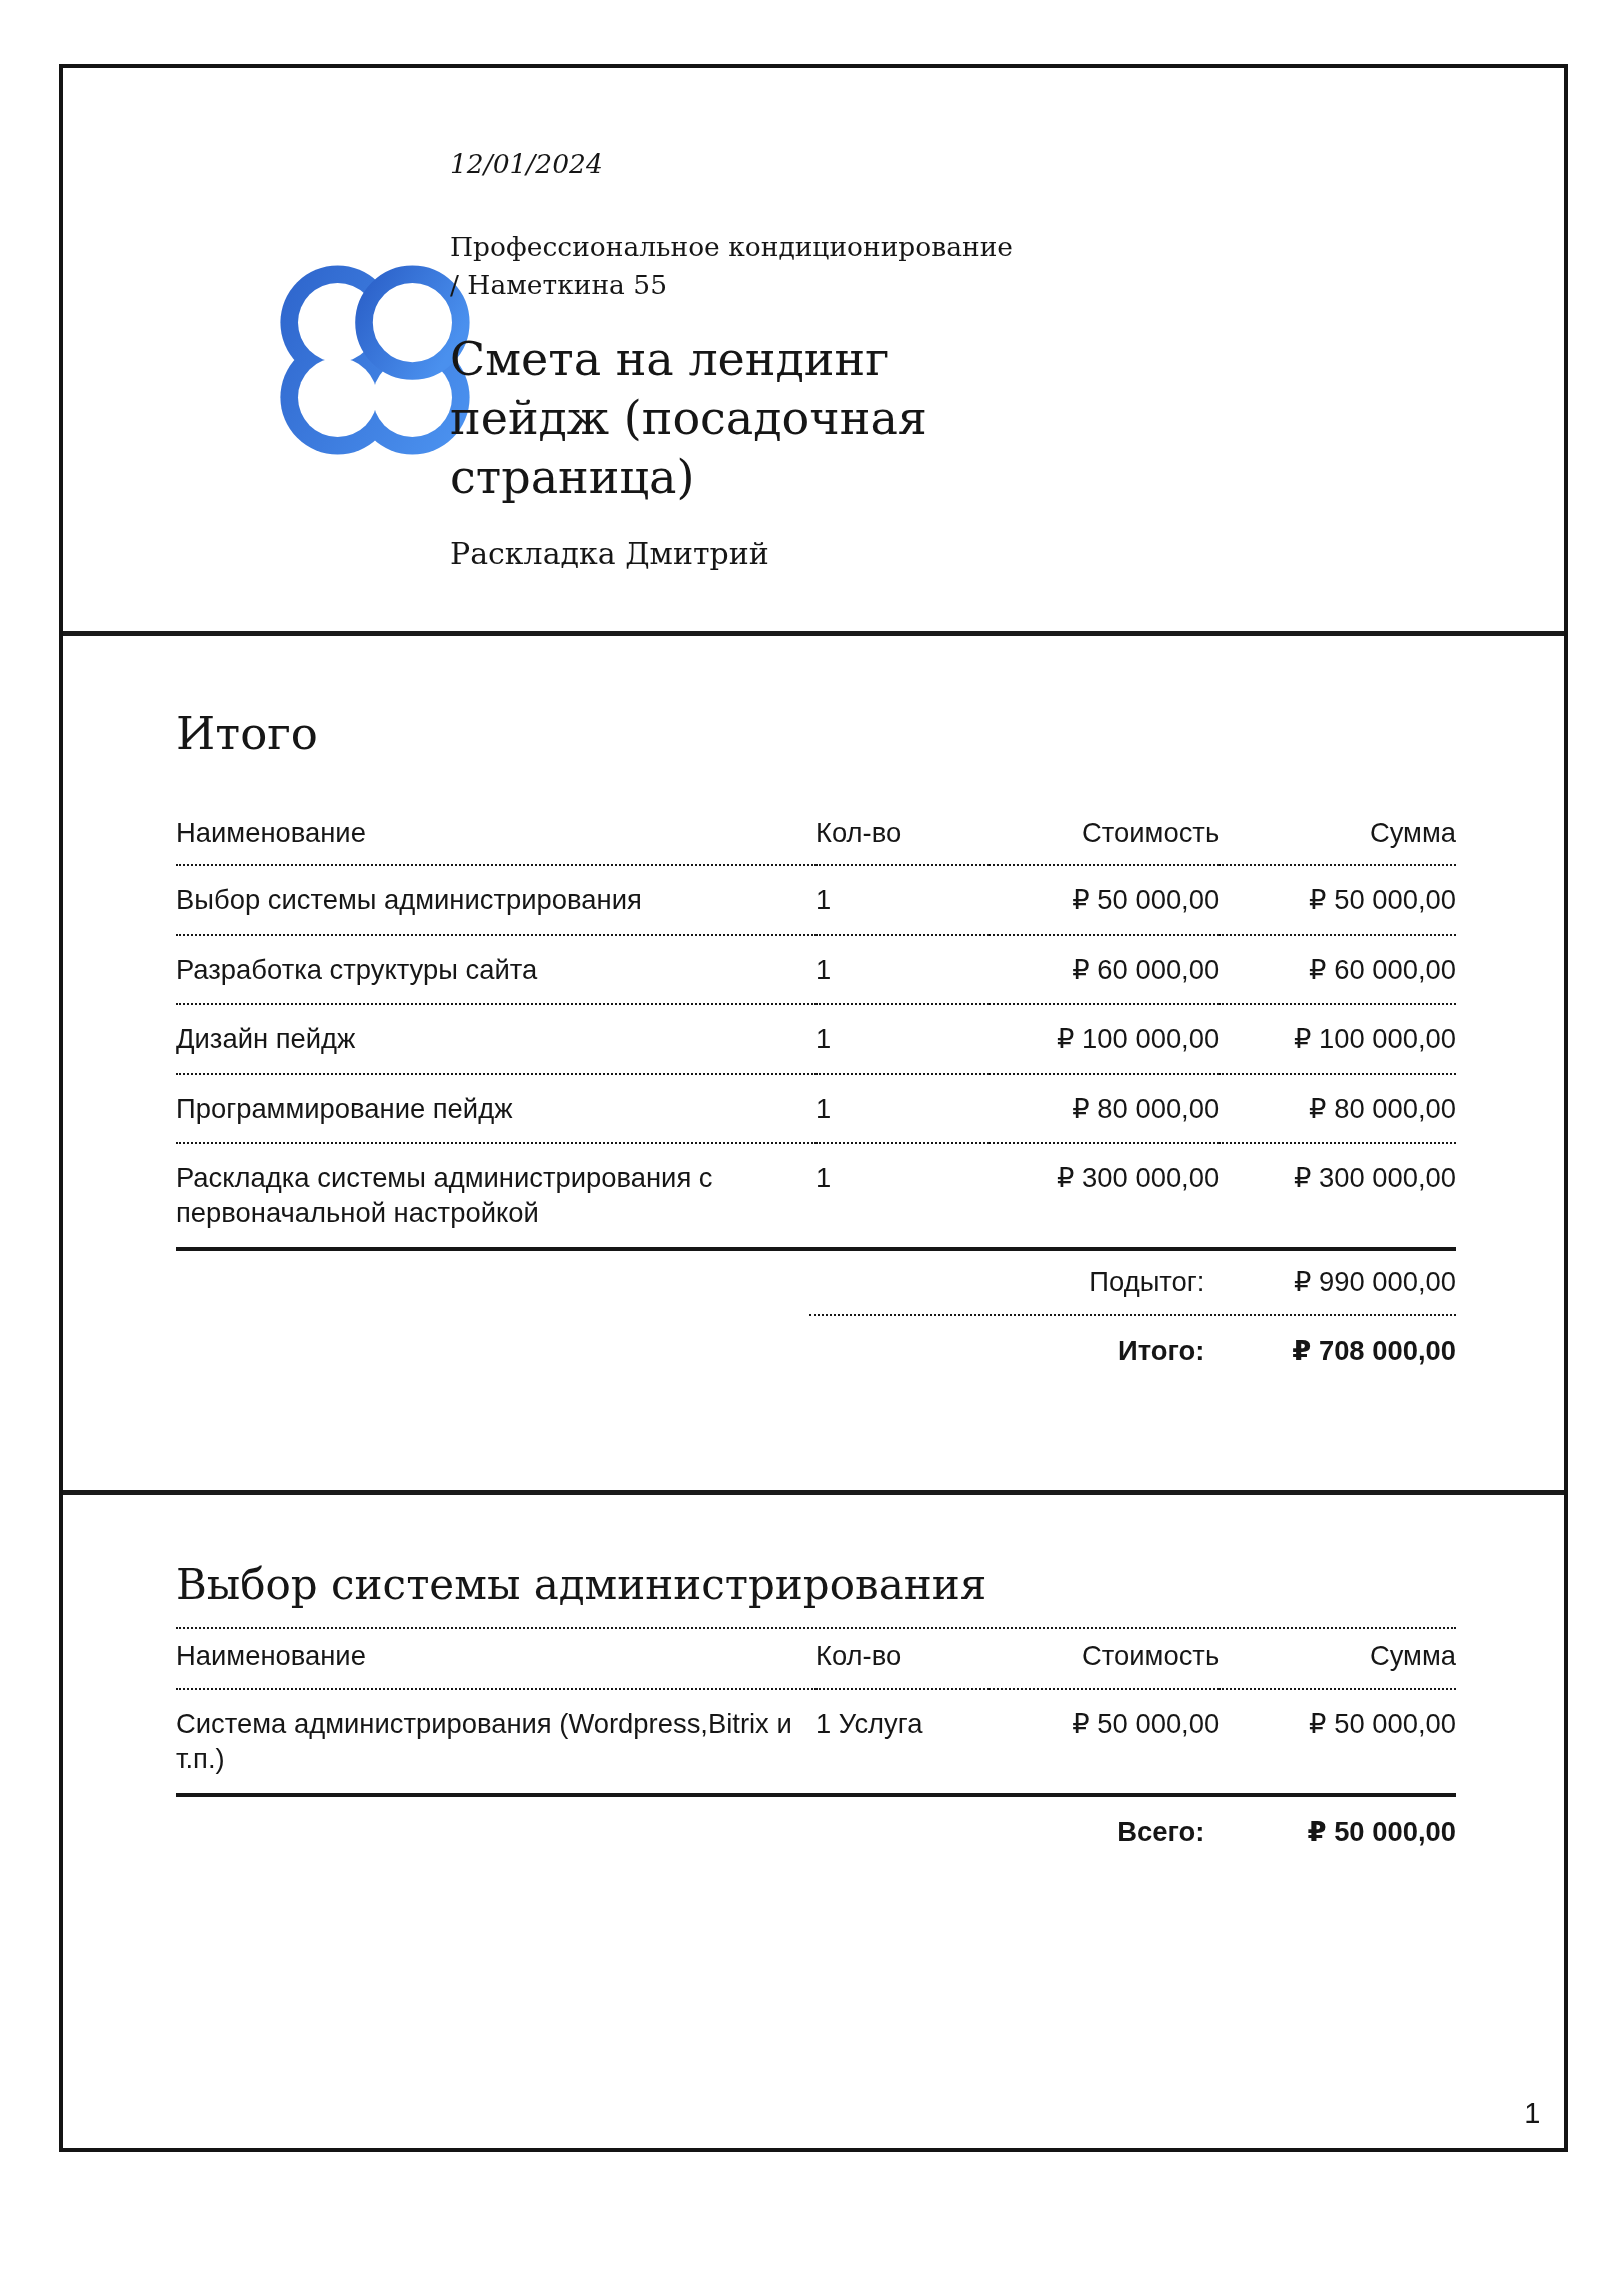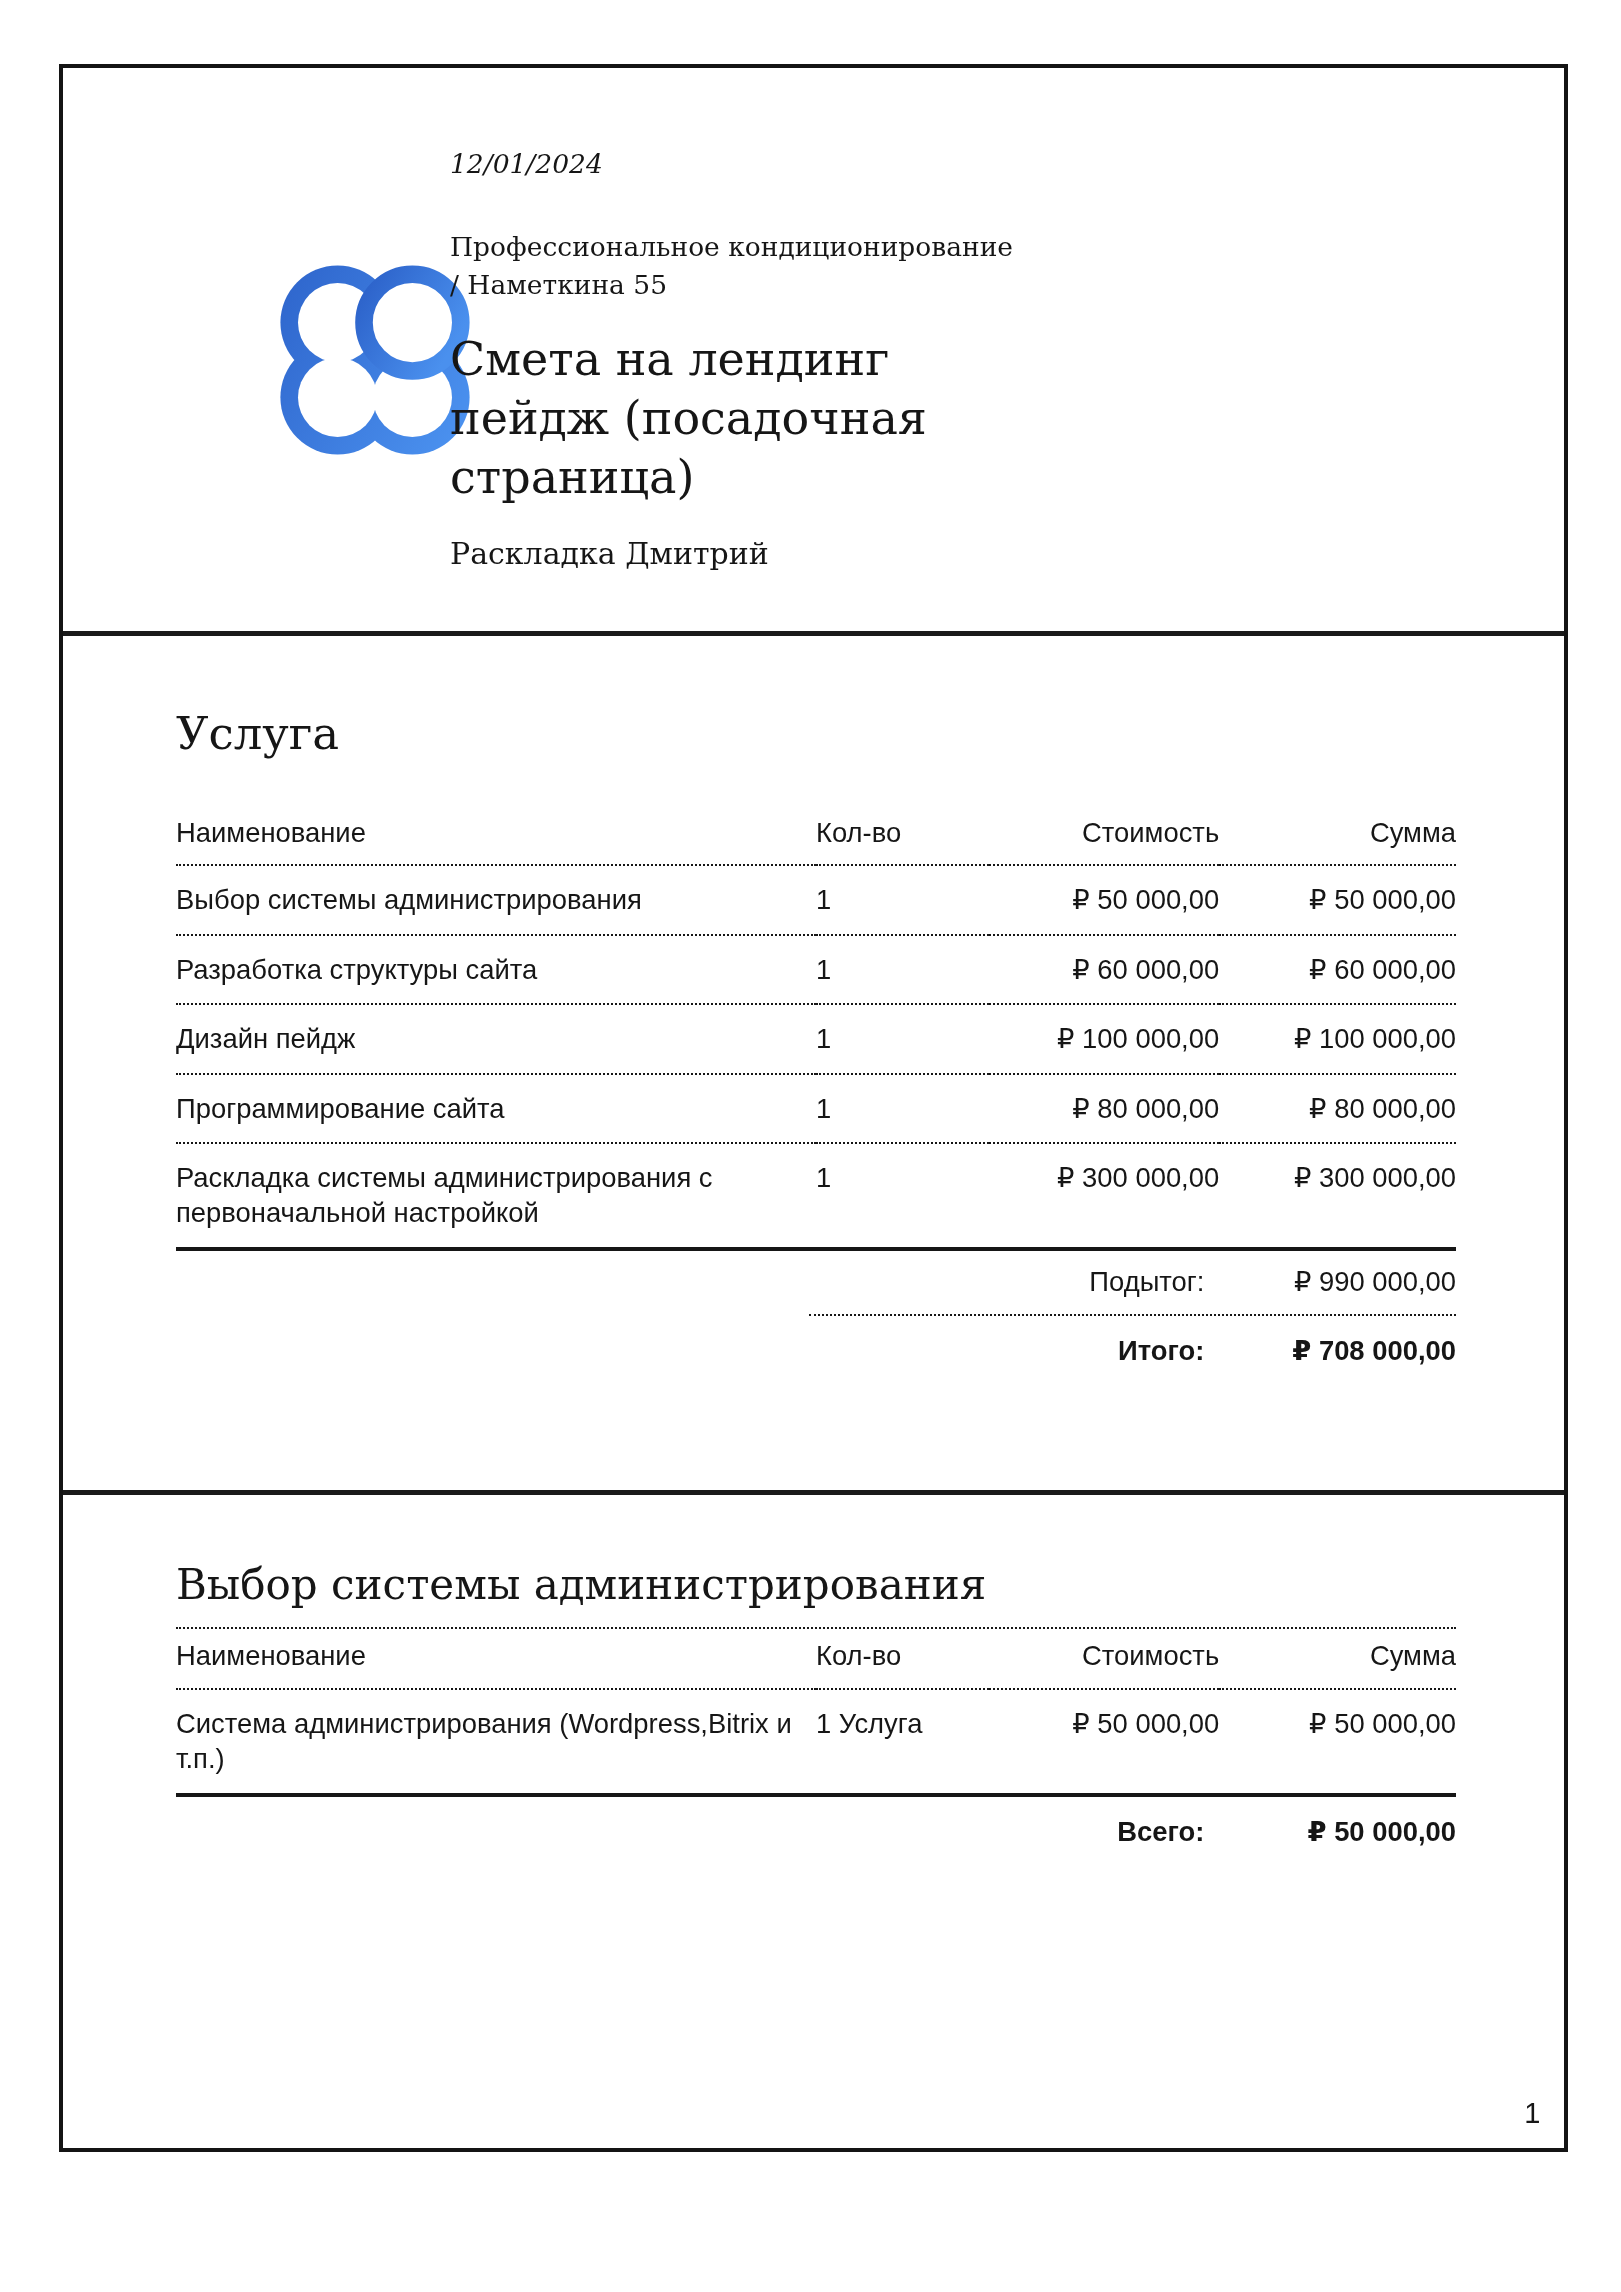--- a/index.html
+++ b/index.html
@@ -90,21 +90,21 @@
 
       <div class="header-text">
         <div class="doc-date">12/01/2024</div>
         <div class="doc-company">Профессиональное кондиционирование / Наметкина 55</div>
         <div class="doc-title">Смета на лендинг пейдж (посадочная страница)</div>
         <div class="doc-person">Раскладка Дмитрий</div>
       </div>
     </div>
 
     <div class="section sec-summary">
-      <h2 class="sec-heading">Услуга</h2>
+      <h2 class="sec-heading">Итого</h2>
 
       <table class="items">
         <thead>
           <tr>
             <th class="col-name">Наименование</th>
             <th class="col-qty">Кол-во</th>
             <th class="col-price">Стоимость</th>
             <th class="col-sum">Сумма</th>
           </tr>
         </thead>
@@ -121,21 +121,21 @@
             <td class="col-price">₽ 60 000,00</td>
             <td class="col-sum">₽ 60 000,00</td>
           </tr>
           <tr>
             <td class="col-name">Дизайн пейдж</td>
             <td class="col-qty">1</td>
             <td class="col-price">₽ 100 000,00</td>
             <td class="col-sum">₽ 100 000,00</td>
           </tr>
           <tr>
-            <td class="col-name">Программирование сайта</td>
+            <td class="col-name">Программирование пейдж</td>
             <td class="col-qty">1</td>
             <td class="col-price">₽ 80 000,00</td>
             <td class="col-sum">₽ 80 000,00</td>
           </tr>
           <tr class="last">
             <td class="col-name">Раскладка системы администрирования с первоначальной настройкой</td>
             <td class="col-qty">1</td>
             <td class="col-price">₽ 300 000,00</td>
             <td class="col-sum">₽ 300 000,00</td>
           </tr>

